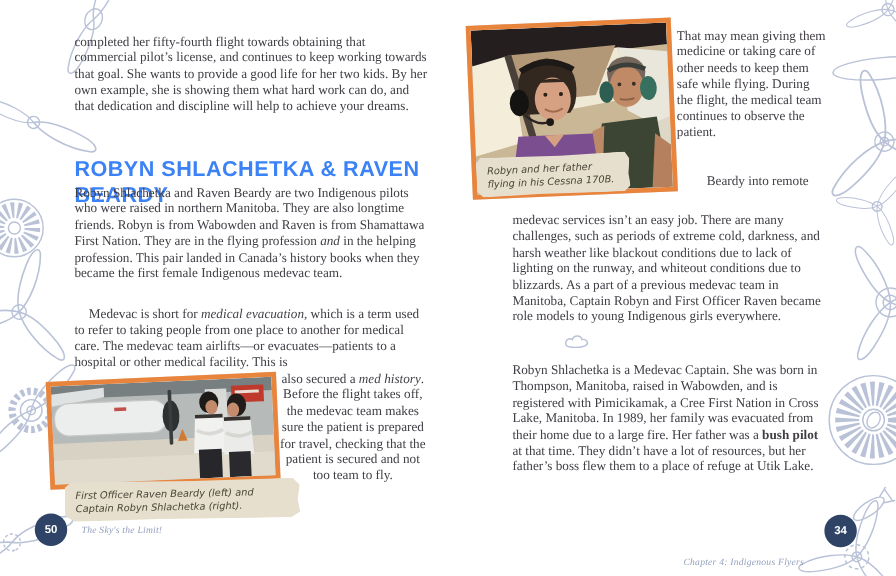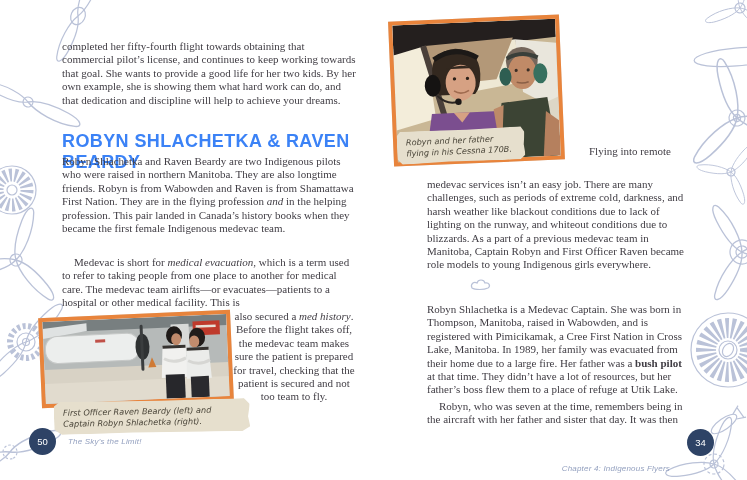--- a/index.html
+++ b/index.html
@@ -21,24 +21,24 @@
   .photo svg { display:block; }
   .caption {
     position:absolute; background:#e6dfcd; color:#4b463a;
     font-family:"DejaVu Sans", sans-serif; font-style:italic;
     font-size:8.2px; line-height:11px; padding:6px 9px 5px 9px;
     clip-path: polygon(0% 14%, 3% 0%, 55% 3%, 97% 0%, 100% 18%, 99% 55%, 100% 86%, 96% 100%, 40% 97%, 4% 100%, 0% 84%);
   }
   .page-badge {
     position:absolute; width:27px; height:27px; border-radius:50%;
     background:#2e4366; color:#ffffff; font-family:"Liberation Sans", sans-serif;
-    font-size:9.5px; font-weight:normal; display:flex; align-items:center; justify-content:center;
+    font-size:9.5px; font-weight:bold; display:flex; align-items:center; justify-content:center;
   }
   .footer-text {
-    position:absolute; color:#93a0bf; font-family:Liberation Sans, sans-serif;
+    position:absolute; color:#93a0bf; font-family:Liberation Serif, serif;
     font-style:italic; font-size:8px; letter-spacing:0.2px;
   }
   .narrow-center { text-align:center; }
 </style>
 </head>
 <body>
 
 <div class="spread">
 
   <svg class="decor" viewBox="0 0 747 480" fill="none" stroke="#bac2d8" stroke-width="1.2">
@@ -125,21 +125,21 @@
         <use href="#blade" transform="rotate(240)"></use>
         <circle r="10" stroke-dasharray="3 2.4"></circle>
         <circle r="4"></circle>
     </g>
 
     <g transform="translate(470,282)">
       <path d="M2,6 C0,2 4,-1 7,1 C8,-3 14,-3 15,1 C19,0 21,4 18,6 C14,8 5,8 2,6 Z"></path>
     </g>
   </svg>
 
-  <div class="body-text" style="left:62px; top:29px; width:296px;margin-top:11px;">completed her fifty-fourth flight towards obtaining that commercial pilot’s license, and continues to keep working towards that goal. She wants to provide a good life for her two kids. By her own example, she is showing them what hard work can do, and that dedication and discipline will help to achieve your dreams.</div>
+  <div class="body-text" style="left:62px; top:29px; width:296px;">completed her fifty-fourth flight towards obtaining that commercial pilot’s license, and continues to keep working towards that goal. She wants to provide a good life for her two kids. By her own example, she is showing them what hard work can do, and that dedication and discipline will help to achieve your dreams.</div>
 
   <div class="heading" style="left:62px; top:131px; width:300px;">ROBYN SHLACHETKA &amp; RAVEN BEARDY</div>
 
   <div class="body-text" style="left:62px; top:155px; width:296px;"><span>Robyn Shlachetka and Raven Beardy are two Indigenous pilots who were raised in northern Manitoba. They are also longtime friends. Robyn is from Wabowden and Raven is from Shamattawa First Nation. They are in the flying profession </span><span style="font-style: italic;">and</span><span> in the helping profession. This pair landed in Canada’s history books when they became the first female Indigenous medevac team.</span></div>
 
   <div class="body-text indent" style="left:62px; top:256px; width:296px;"><span>Medevac is short for </span><span style="font-style: italic;">medical evacuation</span><span>, which is a term used to refer to taking people from one place to another for medical care. The medevac team airlifts—or evacuates—patients to a hospital or other medical facility. This is</span></div>
 
   <div class="body-text narrow-center" style="left:230px; top:310px; width:128px;"><span>also secured a </span><span style="font-style: italic;">med history</span><span>. Before the flight takes off, the medevac team makes sure the patient is prepared for travel, checking that the patient is secured and not too team to fly.</span></div>
 
   <div class="photo" style="left:40px; top:314px; width:192px; height:90px; transform:rotate(-2.5deg);">
@@ -210,21 +210,21 @@
       <circle cx="73" cy="56" r="1.7" fill="#2c2119"></circle>
       <path d="M59,68 Q66,73 74,68" stroke="#a06b4f" stroke-width="1.6" fill="none"></path>
       <path d="M42,72 Q52,82 62,79" stroke="#2a2522" stroke-width="2" fill="none"></path>
       <circle cx="63" cy="79" r="3.2" fill="#1c1917"></circle>
       <polygon points="28,137 36,90 98,90 104,137" fill="#7b4e8f"></polygon>
       <polygon points="58,90 74,90 66,100" fill="#d6a183"></polygon>
     </svg>
   </div>
   <div class="caption" style="left:397px; top:129px; width:128px; transform:rotate(-2.6deg);">Robyn and her father flying in his Cessna 170B.</div>
 
-  <div class="body-text" style="left:589px; top:145px; width:110px;">Flying into remote</div>
+  <div class="body-text" style="left:564px; top:24px; width:126px;">That may mean giving them medicine or taking care of other needs to keep them safe while flying. During the flight, the medical team continues to observe the patient.</div>
+  <div class="body-text" style="left:589px; top:145px; width:110px;">Beardy into remote</div>
   <div class="body-text" style="left:427px; top:178px; width:258px;">medevac services isn’t an easy job. There are many challenges, such as periods of extreme cold, darkness, and harsh weather like blackout conditions due to lack of lighting on the runway, and whiteout conditions due to blizzards. As a part of a previous medevac team in Manitoba, Captain Robyn and First Officer Raven became role models to young Indigenous girls everywhere.</div>
   <div class="body-text" style="left:427px; top:303px; width:258px;"><span>Robyn Shlachetka is a Medevac Captain. She was born in Thompson, Manitoba, raised in Wabowden, and is registered with Pimicikamak, a Cree First Nation in Cross Lake, Manitoba. In 1989, her family was evacuated from their home due to a large fire. Her father was a </span><span style="font-weight: bold;">bush pilot</span><span> at that time. They didn’t have a lot of resources, but her father’s boss flew them to a place of refuge at Utik Lake.</span></div>
-  <div class="body-text indent" style="left:427px; top:400px; width:260px;">Robyn, who was seven at the time, remembers being in the aircraft with her father and sister that day. It was then</div>
 
   <div class="footer-text" style="left:540px; top:464px; width:130px; text-align:right;">Chapter 4: Indigenous Flyers</div>
   <div class="page-badge" style="left:687px; top:429px;">34</div>
 
 </div>
 
 </body></html>

